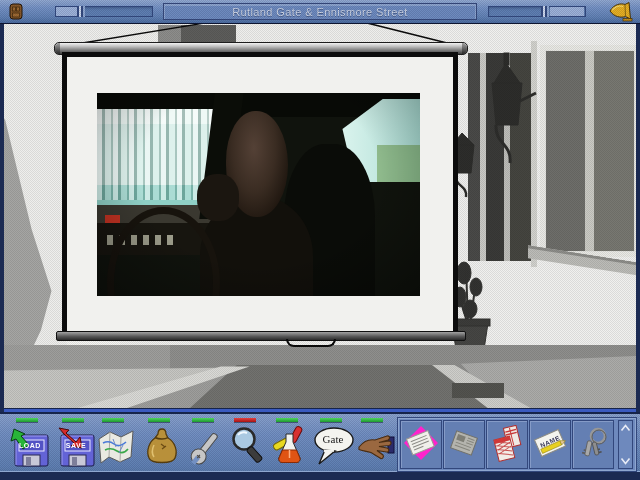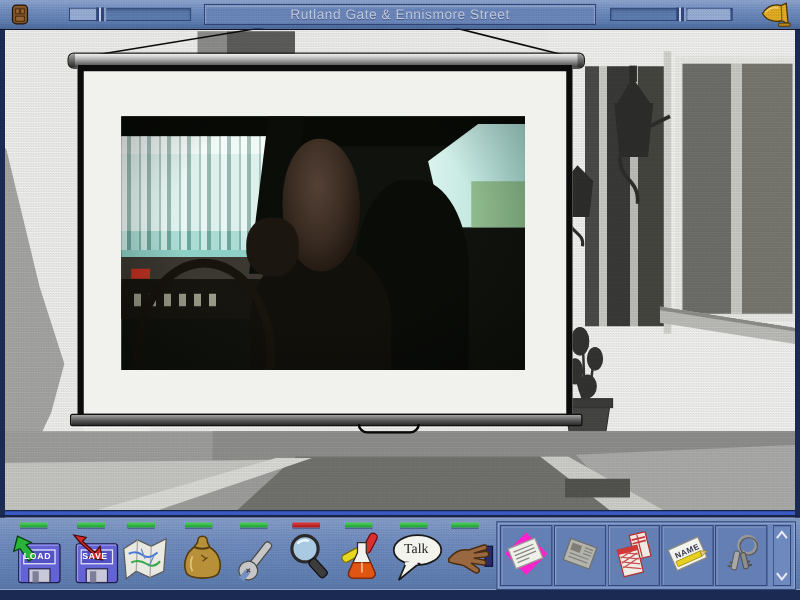--- a/index.html
+++ b/index.html
@@ -332,21 +332,21 @@
     </svg>
   </div>
 
   <div class="abs tool" style="left:310px;top:415px;width:46px;z-index:28;">
     <div class="ind green" style="left:10px;"></div>
     <svg class="glyph" style="width:46px;" viewBox="0 0 46 44">
       <ellipse cx="23" cy="15" rx="19" ry="12" fill="#f4f4ef" stroke="#1a1a1a" stroke-width="1.4"></ellipse>
       <path d="M14 25 L8 39 L24 26 Z" fill="#f4f4ef" stroke="#1a1a1a" stroke-width="1.4"></path>
       <path d="M13 26 L23 25.4" stroke="#f4f4ef" stroke-width="2.5"></path>
     </svg>
-    <span class="talk-label" style="top:18px;">Talk</span>
+    <span class="talk-label" style="top:18px;">Gate</span>
   </div>
 
   <div class="abs tool" style="left:353px;top:415px;z-index:28;">
     <div class="ind green"></div>
     <svg class="glyph" viewBox="0 0 42 44">
       <rect x="34" y="12" width="6" height="16" fill="#2a2a6a" stroke="#10103a"></rect>
       <path d="M5 22 C9 17 15 14 21 15 L33 11 C36 10.5 36.5 14 34 15 L25 17.5
                L35 16 C38 16.5 37.5 20 35 20.5 L25 21.5 L33 23 C36 24 35 27.5 32.5 27
                L23 25.5 L29 30 C30.5 32 28 34.5 26 33 L17 27.5 C12 26 8 26 5 24.5 Z" fill="#9a6840" stroke="#4a2c10" stroke-width="1.2"></path>
     </svg>

